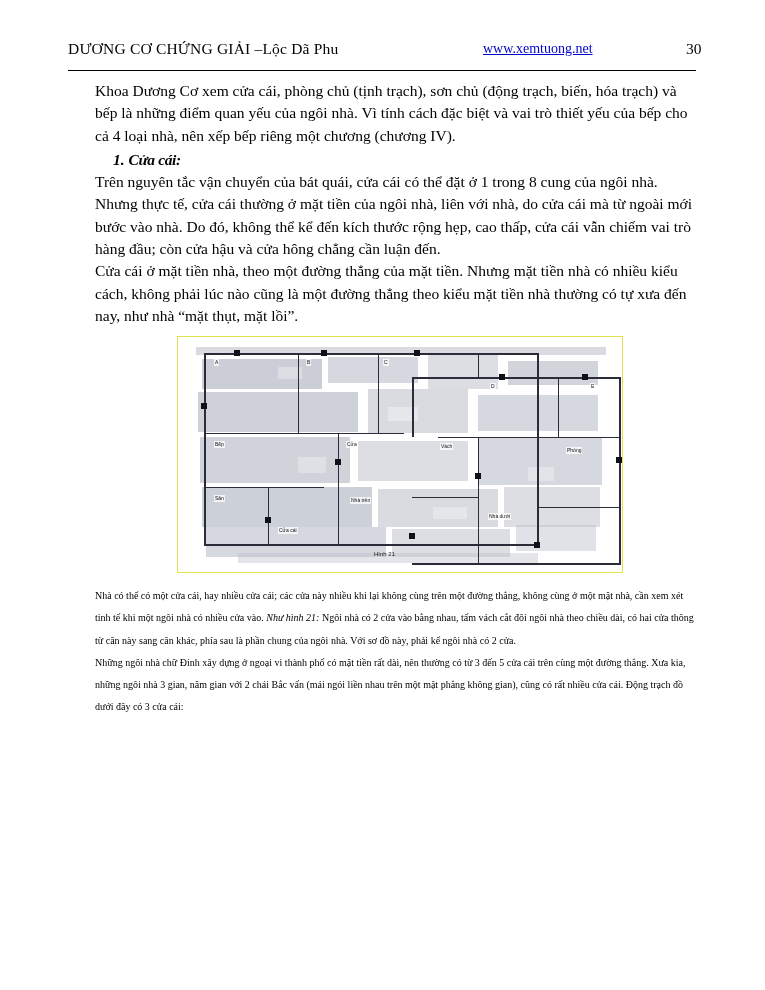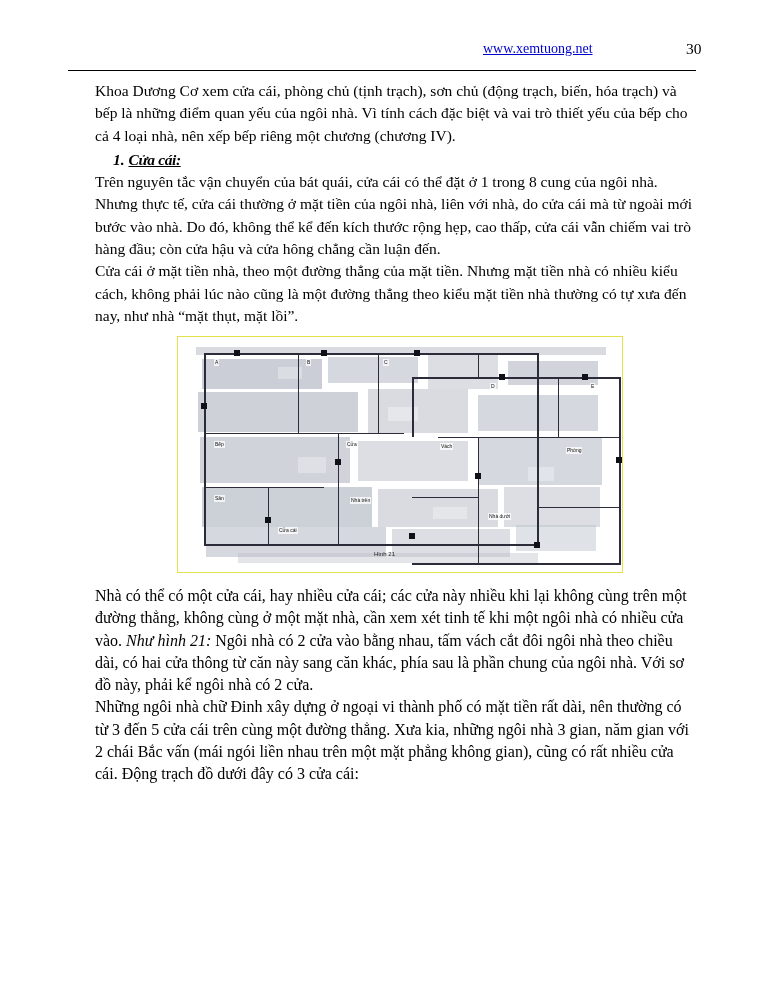--- a/index.html
+++ b/index.html
@@ -90,21 +90,20 @@
     margin-left: 18px;
     margin-top: 2px;
   }
   .sub-num {
     font-style: italic;
     font-weight: bold;
   }
   .sub-title {
     font-style: italic;
     font-weight: bold;
-    text-decoration: underline;
     letter-spacing: -0.4px;
   }
   .italic {
     font-style: italic;
   }
   
   .figure {
     position: absolute;
     left: 177px;
     top: 336px;
@@ -146,30 +145,31 @@
     position: absolute;
     font-family: "Liberation Sans", sans-serif;
     font-size: 6px;
     color: #1a1a1a;
   }
   .after-fig {
     position: absolute;
     left: 95px;
     top: 585px;
     width: 600px;
-    font-size: 16px;
+    font-size: 10px;
     line-height: 22.3px;
   }
 </style>
 </head>
 <body>
 
 <div class="page">
 
   <div class="header">
+    <div class="header-title">DƯƠNG CƠ CHỨNG GIẢI –Lộc Dã Phu</div>
     <a class="header-url" href="#">www.xemtuong.net</a>
     <div class="header-pageno">30</div>
   </div>
   <div class="header-rule"></div>
 
   <div class="content">
     <p class="p">Khoa Dương Cơ xem cửa cái, phòng chủ (tịnh trạch), sơn chủ (động trạch, biến, hóa trạch) và bếp là những điểm quan yếu của ngôi nhà. Vì tính cách đặc biệt và vai trò thiết yếu của bếp cho cả 4 loại nhà, nên xếp bếp riêng một chương (chương IV).</p>
     <p class="p sub-head">
       <span class="sub-num">1.</span>
       <span class="sub-title">Cửa cái:</span>

